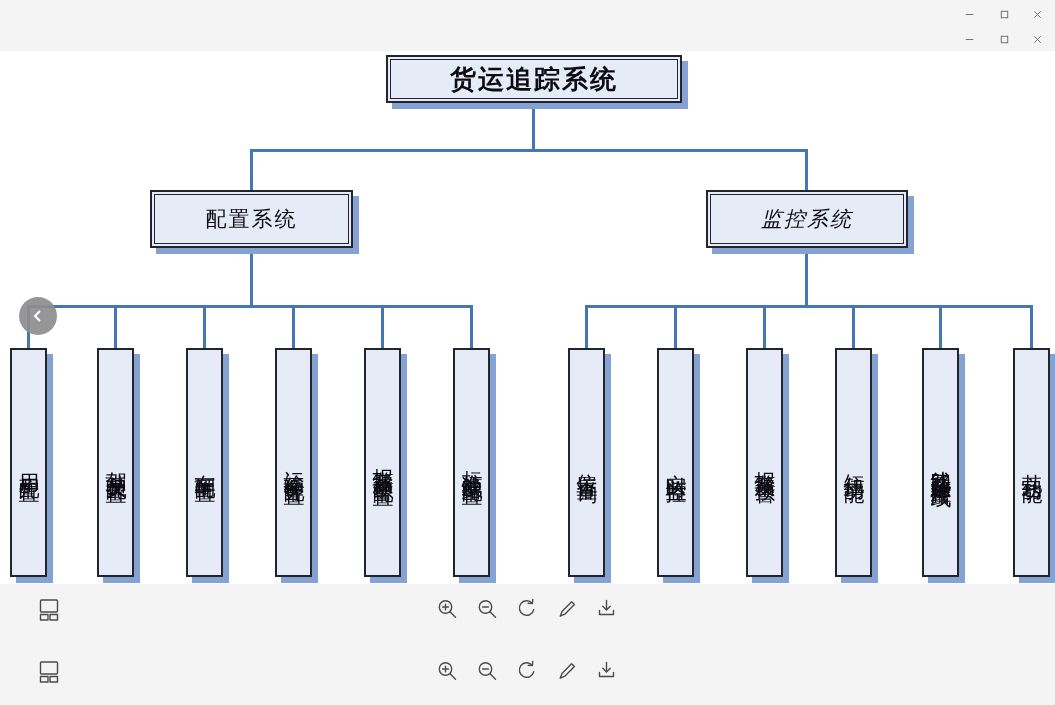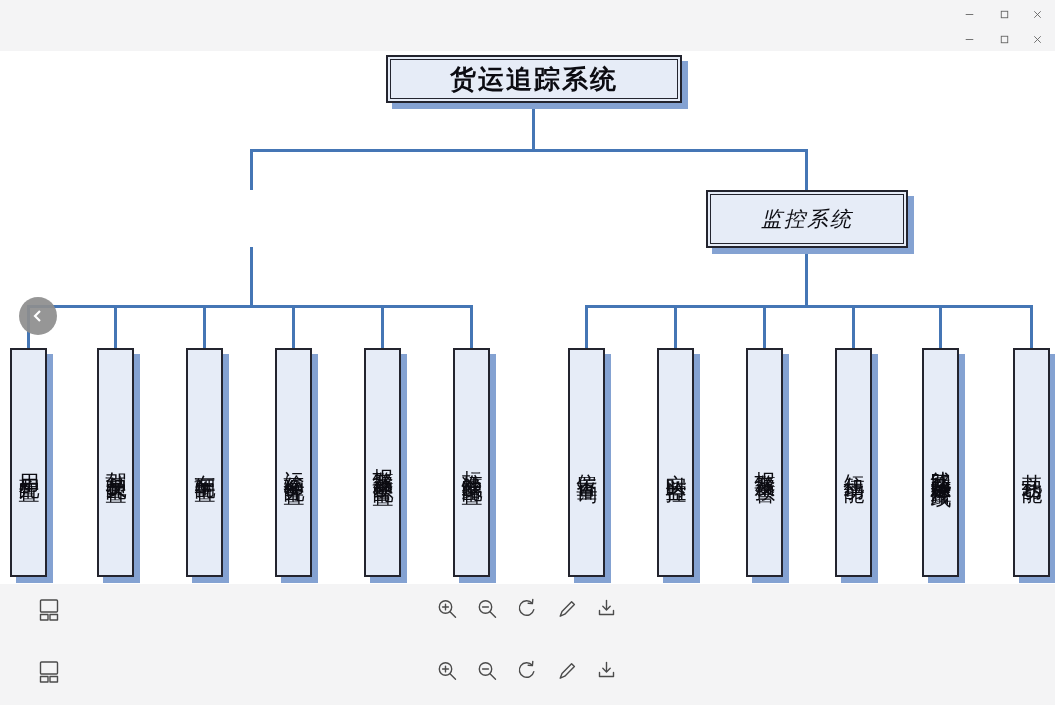--- a/index.html
+++ b/index.html
@@ -104,20 +104,23 @@
   <div class="vl" style="left:585px;top:305px;width:3px;height:43px;"></div>
   <div class="vl" style="left:674px;top:305px;width:3px;height:43px;"></div>
   <div class="vl" style="left:763px;top:305px;width:3px;height:43px;"></div>
   <div class="vl" style="left:852px;top:305px;width:3px;height:43px;"></div>
   <div class="vl" style="left:939px;top:305px;width:3px;height:43px;"></div>
   <div class="vl" style="left:1030px;top:305px;width:3px;height:43px;"></div>
 
   <div class="node root dbl">
     <span>货运追踪系统</span>
   </div>
+  <div class="node branch dbl" style="left:150px;">
+    <span>配置系统</span>
+  </div>
   <div class="node branch dbl" style="left:706px;width:202px;font-style:italic;">
     <span>监控系统</span>
   </div>
 
   <div class="leaf" style="left:10px;">
       <span>用户配置</span>
     </div>
   <div class="leaf" style="left:97px;">
       <span>驾驶员配置</span>
     </div>

